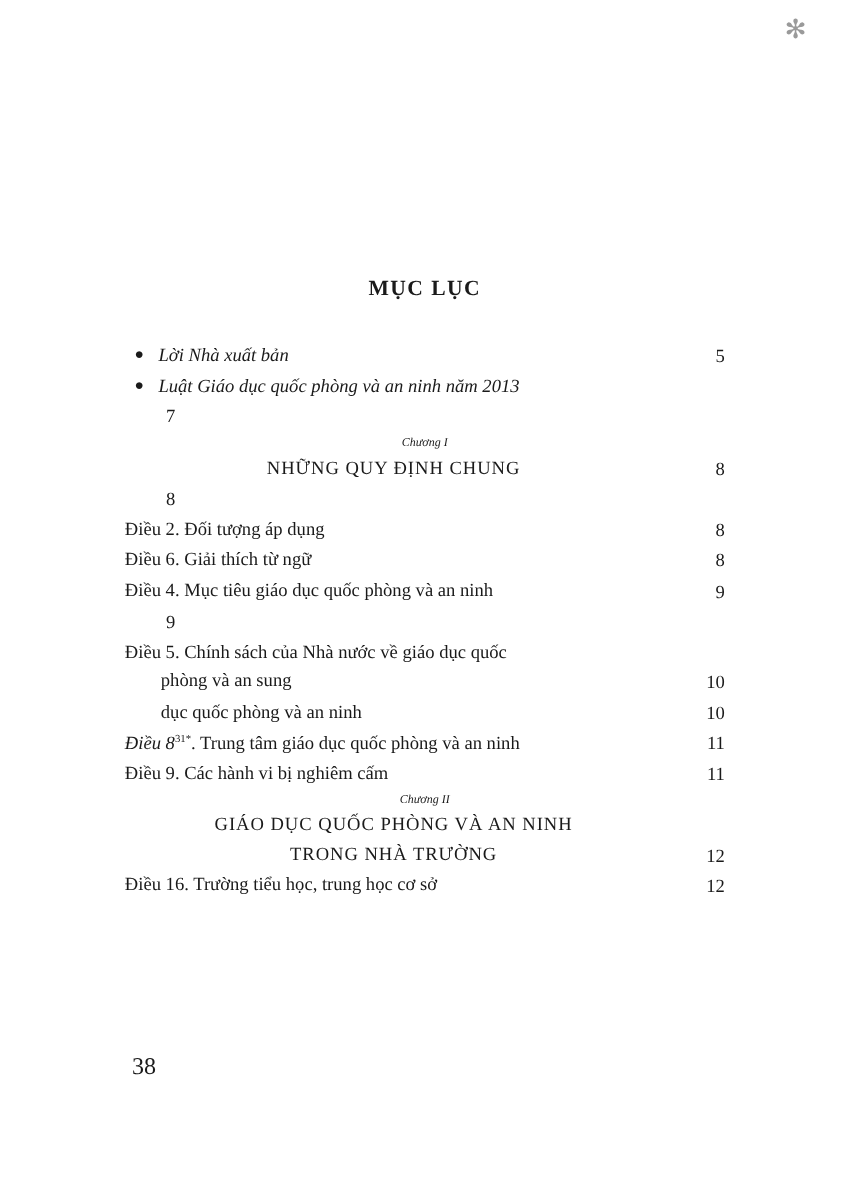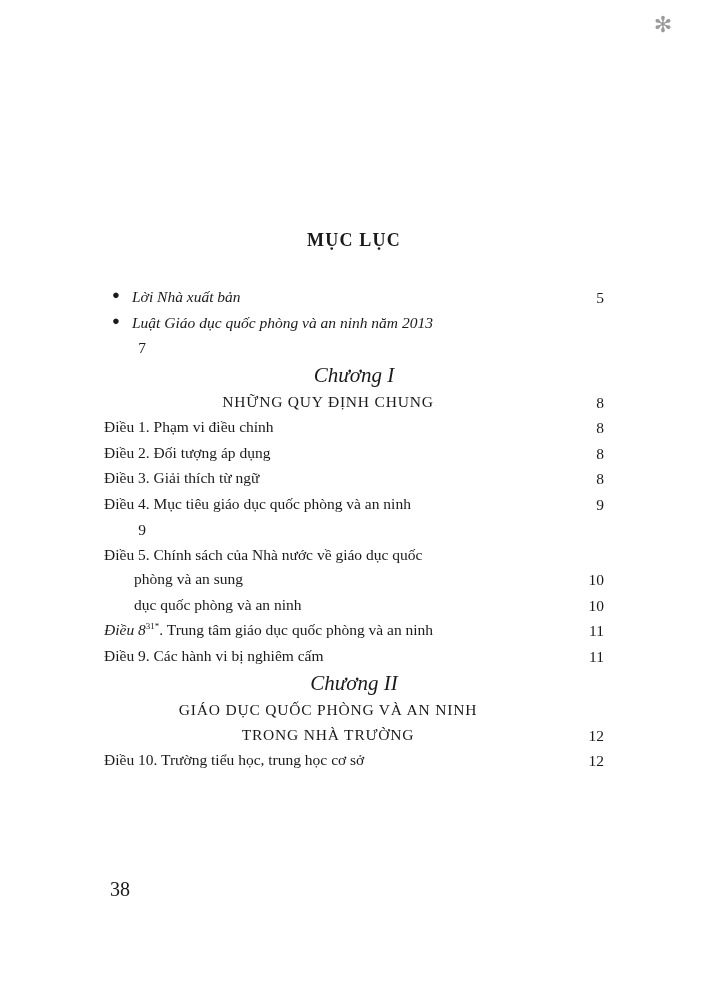--- a/index.html
+++ b/index.html
@@ -83,21 +83,21 @@
     font-style: italic;
   }
   .heading-center {
     text-align: center;
     letter-spacing: 0.6px;
   }
   .chapter-label {
     font-style: italic;
     text-align: center;
     margin-bottom: 8px;
-    font-size: 21px;
+    font-size: 10px;
   }
   .chapter-heading .label {
     text-align: center;
     letter-spacing: 0.8px;
   }
   .indent-cont {
     display: block;
     padding-left: 30px;
   }
   sup {
@@ -144,31 +144,30 @@
       </div>
 
       <div class="chapter-label">Chương I</div>
 
       <div class="row chapter-heading">
         <div class="label heading-center">NHỮNG QUY ĐỊNH CHUNG</div>
         <div class="page-num">8</div>
       </div>
 
       <div class="row">
-        <div class="label">Điều 1. Phạm vi điều chỉnh</div>
         <div class="page-num">8</div>
       </div>
 
       <div class="row">
         <div class="label">Điều 2. Đối tượng áp dụng</div>
         <div class="page-num">8</div>
       </div>
 
       <div class="row">
-        <div class="label">Điều 3. Giải thích từ ngữ</div>
+        <div class="label">Điều 6. Giải thích từ ngữ</div>
         <div class="page-num">8</div>
       </div>
 
       <div class="row">
         <div class="label">Điều 4. Mục tiêu giáo dục quốc phòng và an ninh</div>
         <div class="page-num">9</div>
       </div>
 
       <div class="row">
         <div class="page-num">9</div>
@@ -205,21 +204,21 @@
       <div class="row chapter-heading">
         <div class="label heading-center">GIÁO DỤC QUỐC PHÒNG VÀ AN NINH</div>
         <div class="page-num"></div>
       </div>
       <div class="row chapter-heading">
         <div class="label heading-center">TRONG NHÀ TRƯỜNG</div>
         <div class="page-num">12</div>
       </div>
 
       <div class="row">
-        <div class="label">Điều 10. Trường tiểu học, trung học cơ sở</div>
+        <div class="label">Điều 16. Trường tiểu học, trung học cơ sở</div>
         <div class="page-num">12</div>
       </div>
 
     </div>
   </div>
 
   <div class="folio">38</div>
 
 </div>
 

